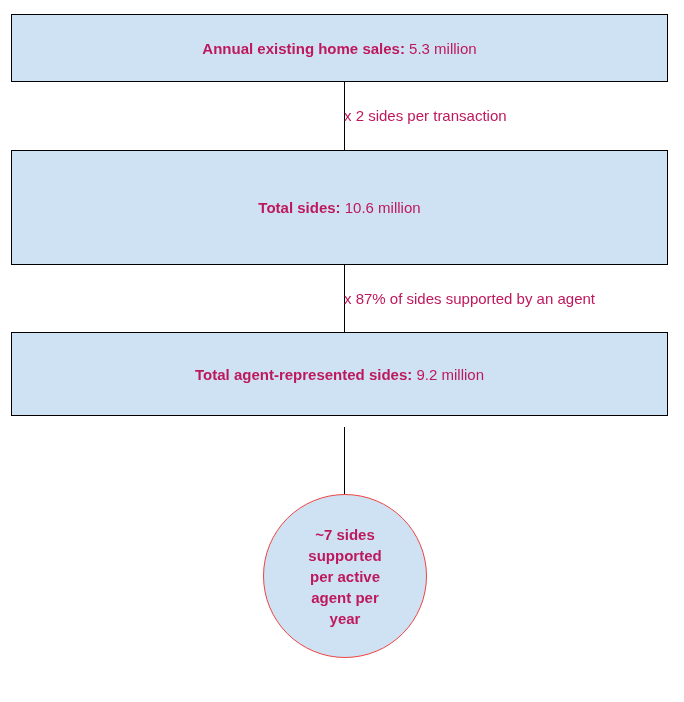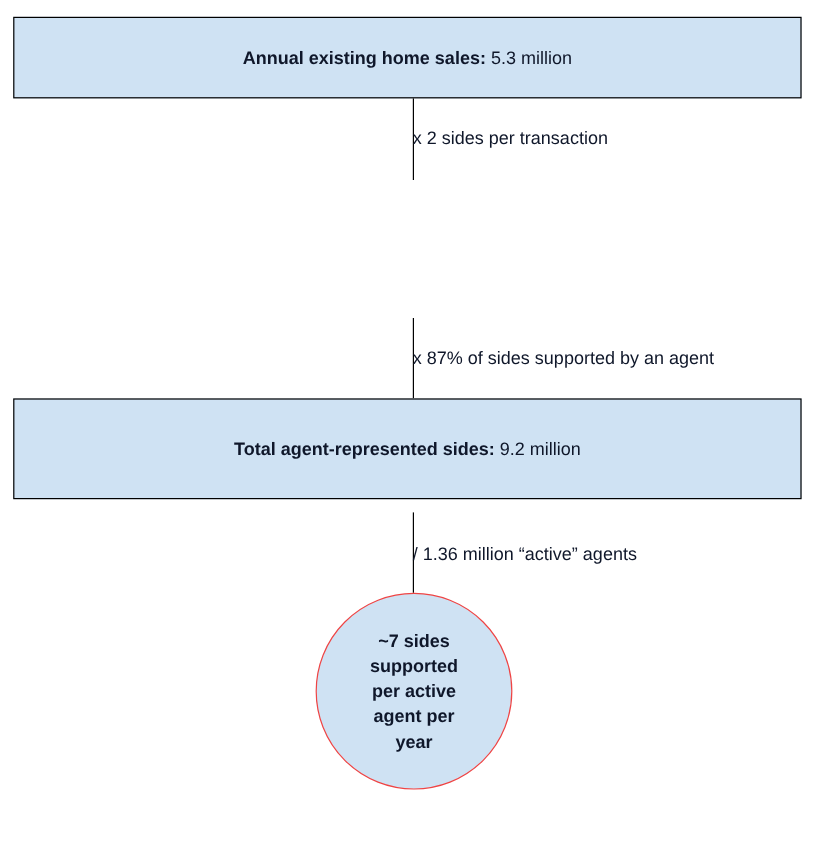--- a/index.html
+++ b/index.html
@@ -6,21 +6,21 @@
     margin: 0;
     padding: 0;
     background: #ffffff;
   }
   .canvas {
     position: relative;
     width: 684px;
     height: 702px;
     background: #ffffff;
     font-family: "Liberation Sans", "DejaVu Sans", sans-serif;
-    color: #0f172a;
+    color: #be185d;
     overflow: hidden;
   }
   .node-box {
     position: absolute;
     left: 11px;
     width: 657px;
     background: #cfe2f3;
     border: 1px solid #000000;
     display: flex;
     align-items: center;
@@ -83,28 +83,30 @@
 
 <div class="canvas">
 
   <div class="node-box box-1">
     <div class="box-text"><span class="bold-part">Annual existing home sales:</span><span> 5.3 million</span></div>
   </div>
 
   <div class="vline vline-1"></div>
   <div class="edge-label edge-label-1">x 2 sides per transaction</div>
 
+  <div class="node-box box-2">
+    <div class="box-text"><span class="bold-part">Total sides:</span><span> 10.6 million</span></div>
+  </div>
 
   <div class="vline vline-2"></div>
   <div class="edge-label edge-label-2">x 87% of sides supported by an agent</div>
 
   <div class="node-box box-3">
     <div class="box-text"><span class="bold-part">Total agent-represented sides:</span><span> 9.2 million</span></div>
   </div>
 
   <div class="vline vline-3"></div>
-  <div class="edge-label edge-label-3">/ 1.36 million “active” agents</div>
 
   <div class="node-circle">
     <div class="circle-text">~7 sides supported per active agent per year</div>
   </div>
 
 </div>
 
 </body></html>

